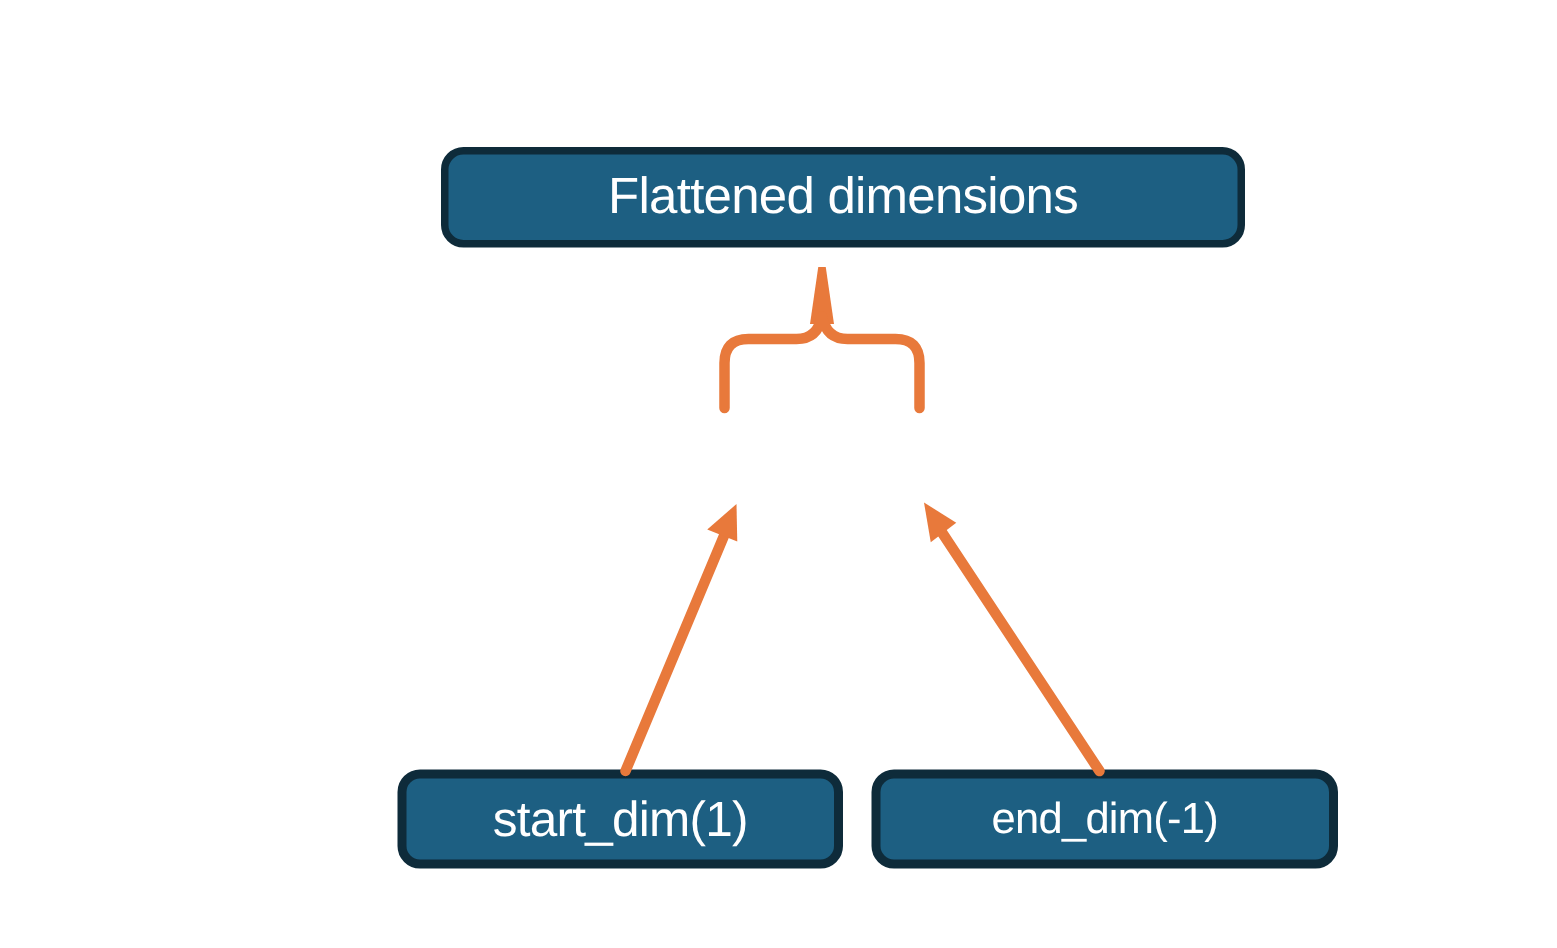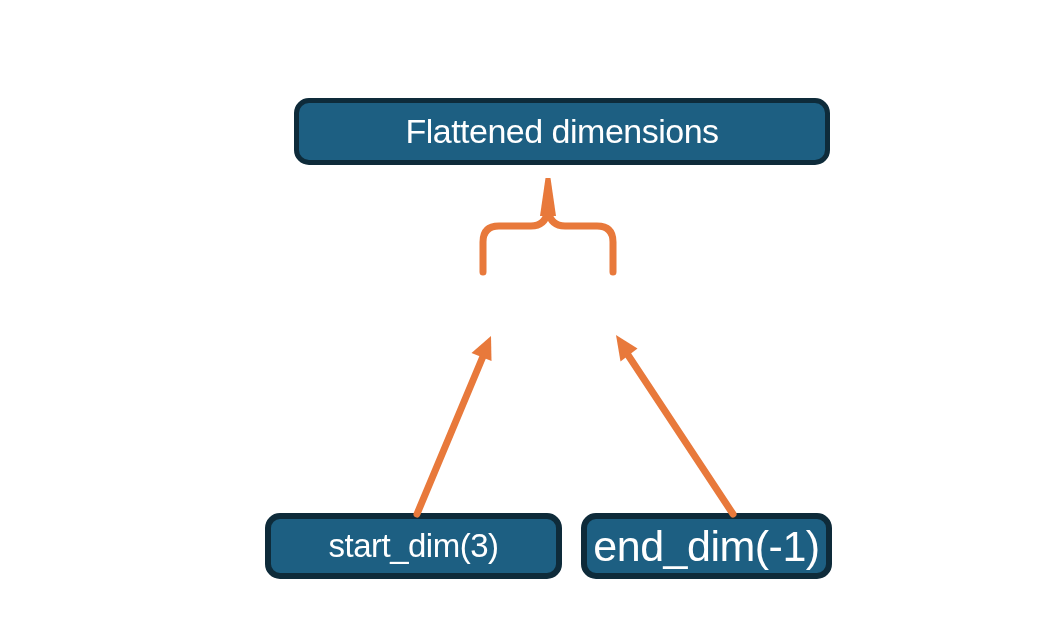--- a/index.html
+++ b/index.html
@@ -45,24 +45,24 @@
   }
   .box-start {
     left: 265px; top: 513px;
     width: 297px; height: 66px;
     border: 6px solid var(--box-border, #0e2b3a);
     border-radius: 15px;
     font-size: 33px;
   }
   .box-end {
     left: 581px; top: 513px;
-    width: 251px; height: 66px;
+    width: 311px; height: 66px;
     border: 6px solid var(--box-border, #0e2b3a);
     border-radius: 15px;
-    font-size: 43px;
+    font-size: 29px;
   }
   .overlay {
     position: absolute;
     left: 0; top: 0;
     width: 1038px;
     height: 632px;
     z-index: 2;
     pointer-events: none;
   }
   .accent-stroke {
@@ -81,21 +81,21 @@
 <body>
 
 <div class="canvas">
 
   <div class="box box-title">
     <span>Flattened dimensions</span>
   </div>
 
 
   <div class="box box-start">
-    <span>start_dim(3)</span>
+    <span>start_dim(1)</span>
   </div>
 
   <div class="box box-end">
     <span>end_dim(-1)</span>
   </div>
 
   <svg class="overlay" viewBox="0 0 1038 632" xmlns="http://www.w3.org/2000/svg">
 
     <polygon class="accent-fill" points="545.5,178 550.5,178 556,216 540,216"></polygon>
 

